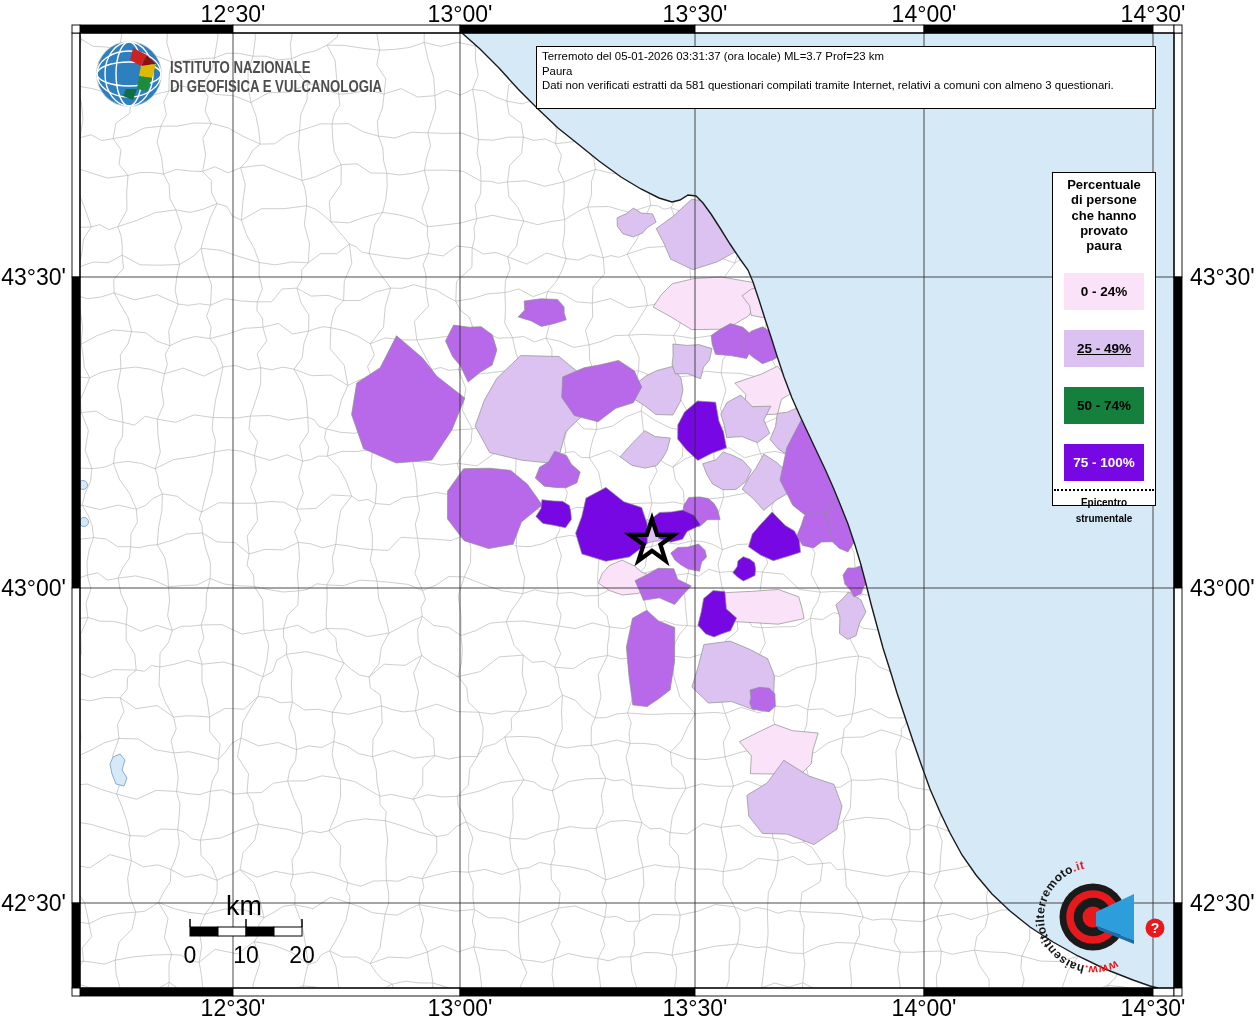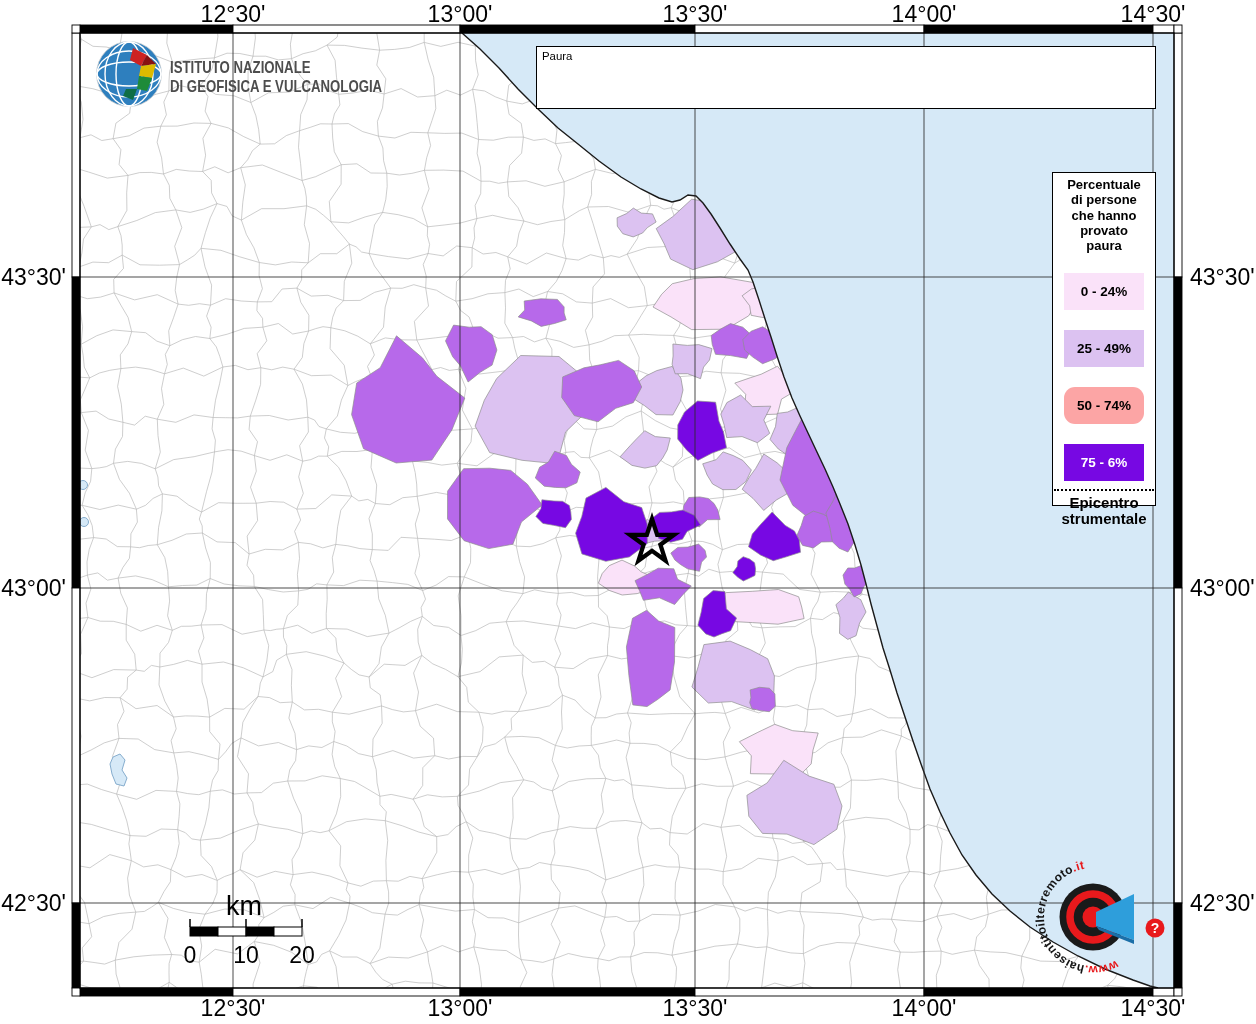--- a/index.html
+++ b/index.html
@@ -13,21 +13,21 @@
     font-size:11.4px;line-height:14.6px;color:#000;white-space:nowrap;overflow:hidden;}
   
   #legend{left:1052px;top:172px;width:104px;height:334px;box-sizing:border-box;
     background:#fff;border:1.6px solid #000;display:flex;flex-direction:column;
     align-items:center;color:#000;}
   .legend-title{font-weight:bold;font-size:13px;line-height:15.3px;text-align:center;
     white-space:pre-line;margin-top:4px;}
   .swatch{width:80px;height:37px;margin-top:20px;display:flex;align-items:center;
     justify-content:center;font-weight:bold;font-size:13.5px;}
   .legend-divider{width:100px;border-top:2px dotted #000;margin-top:8px;}
-  .legend-epi{font-weight:bold;font-size:15px;line-height:16px;text-align:center;
+  .legend-epi{font-weight:bold;font-size:10px;line-height:16px;text-align:center;
     white-space:pre-line;margin-top:4px;}
   #legend-star{margin-top:2px;}
 </style>
 </head>
 <body>
 
 <svg id="map-svg" width="1256" height="1024">
     <defs>
       <clipPath id="mapClip">
         <rect x="80" y="33" width="1094" height="955"></rect>
@@ -189,34 +189,36 @@
       <circle r="10.5" fill="#E8191C"></circle>
       <polygon points="3,-5 41,-23 41,23 3,9" fill="#2E9EDB"></polygon>
       <polygon points="3,9 41,23 41,27 6,13" fill="#1B6FA8"></polygon>
       <circle cx="62" cy="11" r="9.5" fill="#E8191C"></circle>
       <text x="62" y="16" font-size="14" font-weight="bold" fill="#fff" text-anchor="middle">?</text>
       <text font-size="12" font-weight="bold" letter-spacing="0.3"><textPath href="#hsitArc" startOffset="0"><tspan fill="#E8191C">www.</tspan><tspan fill="#151515">haisentitoilterremoto</tspan><tspan fill="#E8191C">.it</tspan></textPath></text>
     </g>
   </svg>
 
 <div id="event-box" class="abs">
+  <div>Terremoto del 05-01-2026 03:31:37 (ora locale) ML=3.7 Prof=23 km</div>
   <div>Paura</div>
+  <div>Dati non verificati estratti da 581 questionari compilati tramite Internet, relativi a comuni con almeno 3 questionari.</div>
 </div>
 
 <div id="legend" class="abs">
   <div class="legend-title">Percentuale
 di persone
 che hanno
 provato
 paura</div>
   <div id="swatches">
       <div class="swatch" style="background: rgb(250, 226, 249); color: rgb(0, 0, 0);">0 - 24%</div>
-      <div class="swatch" style="background: rgb(220, 194, 241); color: rgb(0, 0, 0);">25 - 49%</div>
-      <div class="swatch" style="background: #fca5a5; color: rgb(0, 0, 0); border-radius: 11px;">50 - 74%</div>
-      <div class="swatch" style="background: rgb(119, 8, 227); color: rgb(255, 255, 255);">75 - 6%</div>
+      <div class="swatch" style="background: rgb(220, 194, 241); color: rgb(0, 0, 0); text-decoration: underline;">25 - 49%</div>
+      <div class="swatch" style="background: #15803d; color: rgb(0, 0, 0);">50 - 74%</div>
+      <div class="swatch" style="background: rgb(119, 8, 227); color: rgb(255, 255, 255);">75 - 100%</div>
     </div>
   <div class="legend-divider"></div>
   <div class="legend-epi">Epicentro
 strumentale</div>
   <svg id="legend-star" width="28" height="28">
       <path d="M14.0 4.0L16.5 11.6L24.5 11.6L18.0 16.3L20.5 23.9L14.0 19.2L7.5 23.9L10.0 16.3L3.5 11.6L11.5 11.6Z" fill="none" stroke="#000" stroke-width="1.8"></path>
     </svg>
 </div>
 
 </body></html>

